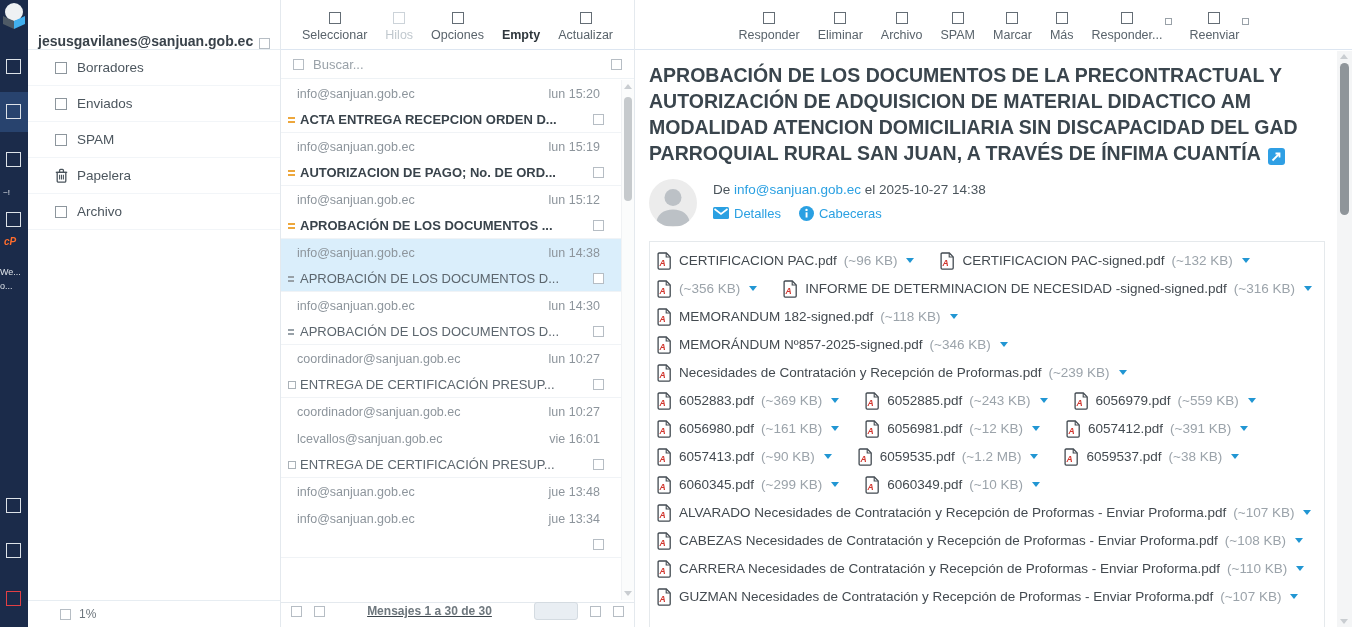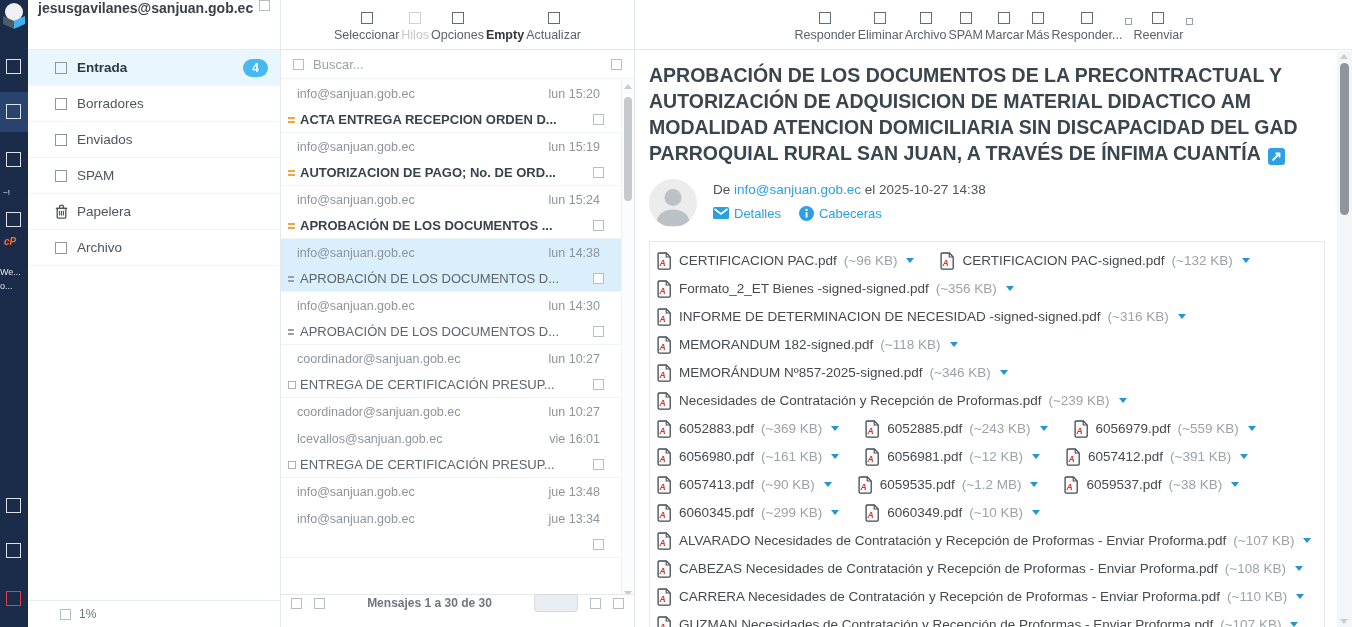--- a/index.html
+++ b/index.html
@@ -13,39 +13,39 @@
   .ntofu { width:15px; height:15px; border:1.5px solid #dde2e8; display:block; }
   .ntofu.red { border-color:#e23f44; }
   .nav-sel { position:absolute; top:92px; left:0; width:28px; height:40px; background:#28436e; }
   .nv { position:absolute; left:6px; }
   .nfrag { position:absolute; left:3px; color:#e8ecf0; font-size:8px; }
   .ncp { position:absolute; left:4px; color:#ff6c2c; font-weight:bold; font-style:italic; font-size:10px; }
   .nlbl { position:absolute; left:0; width:28px; color:#dfe4ea; font-size:9px; line-height:13px; white-space:nowrap; overflow:hidden; }
 
   
   .sidebar { width:252px; position:relative; flex:none; background:#fff; }
-  .side-head { height:50px; display:flex; align-items:flex-start; gap:6px; padding-left:10px;
+  .side-head { height:50px; display:flex; align-items:flex-end; gap:6px; padding-left:10px;
                font-weight:bold; font-size:14px; color:#39424a; border-bottom:1px solid #e7edf2; }
   .folder { height:36px; display:flex; align-items:center; gap:9px; padding:0 12px 0 26px;
             font-size:13.5px; color:#4c565e; border-bottom:1px solid #f2f5f8; cursor:pointer; }
   .folder.selected { background:#e9f6fe; font-weight:bold; color:#2f3940; }
   .badge { margin-left:auto; background:#47b9ee; color:#fff; font-weight:bold; font-size:12px;
            padding:2px 9px; border-radius:9px; }
   .side-foot { position:absolute; bottom:0; left:0; right:0; height:27px; border-top:1px solid #e7edf2;
                display:flex; align-items:center; gap:8px; padding-left:32px; font-size:12px; color:#6d767d; background:#fff; }
 
   
   .sq-icon { width:12px; height:12px; border:1.5px solid #8d969d; display:inline-block; flex:none; }
   .cbx { width:11px; height:11px; border:1px solid #b6bdc4; display:inline-block; flex:none; background:#fff; }
   .tofu { width:12px; height:12px; border:1.5px solid #646d75; display:inline-block; }
   .ficon { display:inline-flex; width:14px; justify-content:center; flex:none; }
 
   
   .pane-toolbar { height:50px; border-bottom:1px solid #dde6f1; display:flex; align-items:flex-end;
-                  justify-content:center; gap:2px; padding-bottom:7px; background:#fff; }
+                  justify-content:center; gap:18px; padding-bottom:7px; background:#fff; }
   .tbtn { display:flex; flex-direction:column; align-items:center; gap:4px; font-size:12.5px;
           color:#59636b; cursor:pointer; position:relative; }
   .tbtn.bold .tblabel { font-weight:bold; color:#2f373d; }
   .tbtn.disabled { color:#c0c8ce; cursor:default; }
   .tbtn.disabled .tofu { border-color:#ccd3d9; }
   .tbtn.has-caret { margin-right:9px; }
   .mini { position:absolute; top:6px; right:-10px; width:7px; height:7px; border:1px solid #99a1a8; }
 
   
   .listpane { width:355px; flex:none; position:relative; border-left:1px solid #e4e9ee; border-right:1px solid #e4e9ee; background:#fff; }
@@ -61,22 +61,22 @@
   .m2 .subject { flex:1; font-size:13px; color:#5c666e; white-space:nowrap; overflow:hidden; }
   .mail-item.unread .subject { font-weight:bold; color:#39434b; }
   .m2 .cbx { margin-left:8px; }
   .mark { width:8px; height:8px; position:relative; flex:none; margin-right:4px; }
   .mark.orange::before, .mark.orange::after { content:""; position:absolute; left:0; width:7px; height:2px; background:#eda73c; }
   .mark.equals::before, .mark.equals::after { content:""; position:absolute; left:0; width:6px; height:2px; background:#98a1a8; }
   .mark.orange::before, .mark.equals::before { top:1px; }
   .mark.orange::after,  .mark.equals::after  { top:5px; }
   .mark.box { border:1px solid #aab2b8; }
   .mark.none { visibility:hidden; }
-  .list-foot { position:absolute; bottom:16px; left:0; right:0; height:17px; border-top:1px solid #e4e9ee;
-               display:flex; align-items:center; gap:12px; padding:0 10px; background:#fff; }
+  .list-foot { position:absolute; bottom:8px; left:0; right:0; height:17px; border-top:1px solid #e4e9ee;
+               display:flex; align-items:center; gap:12px; padding:0 10px; background:#fff;text-decoration:underline; }
   .count { flex:1; text-align:center; font-weight:bold; font-size:12px; color:#6e777d; }
   .page-input { width:44px; height:18px; background:#e9eef3; border:1px solid #d4dbe1; border-radius:3px; }
 
   
   .lscroll { position:absolute; top:80px; bottom:27px; right:0; width:13px; background:#fbfcfc; border-left:1px solid #f0f2f4; }
   .lthumb { position:absolute; top:17px; left:2px; width:8px; height:104px; background:#c6cacd; border-radius:5px; }
   .arr-up { width:0; height:0; border-left:4px solid transparent; border-right:4px solid transparent; border-bottom:5px solid #c9cdd1; position:absolute; left:2px; top:4px; }
   .arr-dn { width:0; height:0; border-left:4px solid transparent; border-right:4px solid transparent; border-top:5px solid #c9cdd1; position:absolute; left:2px; bottom:4px; }
   .mscroll { position:absolute; top:51px; right:0; bottom:0; width:15px; background:#f4f5f6; }
   .mthumb { position:absolute; top:12px; left:3px; width:9px; height:152px; background:#8f959a; border-radius:5px; }
@@ -128,27 +128,20 @@
     <span class="ntofu nv" style="top:543px"></span>
     <span class="ntofu red nv" style="top:591px"></span>
   </aside>
 
   <aside class="sidebar">
     <div class="side-head">
       <span>jesusgavilanes@sanjuan.gob.ec</span>
       <span class="cbx"></span>
     </div>
     <div>
-        <div class="folder selected">
-          <span class="ficon">
-            <span class="sq-icon"></span>
-          </span>
-          <span class="flabel">Entrada</span>
-          <span class="badge">4</span>
-        </div>
         <div class="folder">
           <span class="ficon">
             <span class="sq-icon"></span>
           </span>
           <span class="flabel">Borradores</span>
         </div>
         <div class="folder">
           <span class="ficon">
             <span class="sq-icon"></span>
           </span>
@@ -229,21 +222,21 @@
           </div>
           <div class="m2">
             <span class="mark orange"></span>
             <span class="subject">AUTORIZACION DE PAGO; No. DE ORD...</span>
             <span class="cbx"></span>
           </div>
         </div>
         <div class="mail-item unread">
           <div class="m1">
             <span class="sender">info@sanjuan.gob.ec</span>
-            <span class="time">lun 15:24</span>
+            <span class="time">lun 15:12</span>
           </div>
           <div class="m2">
             <span class="mark orange"></span>
             <span class="subject">APROBACIÓN DE LOS DOCUMENTOS ...</span>
             <span class="cbx"></span>
           </div>
         </div>
         <div class="mail-item selected">
           <div class="m1">
             <span class="sender">info@sanjuan.gob.ec</span>
@@ -431,21 +424,20 @@
             <span class="acaret"></span>
           </span>
           <span class="attachment">
             <span class="aicon">
               <svg width="15" height="18" viewBox="0 0 15 18">
                 <path d="M2.2 1 H9.3 L13.2 4.9 V16 a1.1 1.1 0 0 1 -1.1 1.1 H2.2 A1.1 1.1 0 0 1 1.1 16 V2.1 A1.1 1.1 0 0 1 2.2 1 Z" fill="none" stroke="#424a51" stroke-width="1.3"></path>
                 <path d="M9.2 1.2 V5 H13" fill="none" stroke="#424a51" stroke-width="1.1"></path>
                 <text x="2.6" y="14.4" font-size="8.5" font-style="italic" font-weight="bold" fill="#d0342c">A</text>
               </svg>
             </span>
-            <span class="aname">Formato_2_ET Bienes -signed-signed.pdf</span>
             <span class="asize">(~356 KB)</span>
             <span class="acaret"></span>
           </span>
           <span class="attachment">
             <span class="aicon">
               <svg width="15" height="18" viewBox="0 0 15 18">
                 <path d="M2.2 1 H9.3 L13.2 4.9 V16 a1.1 1.1 0 0 1 -1.1 1.1 H2.2 A1.1 1.1 0 0 1 1.1 16 V2.1 A1.1 1.1 0 0 1 2.2 1 Z" fill="none" stroke="#424a51" stroke-width="1.3"></path>
                 <path d="M9.2 1.2 V5 H13" fill="none" stroke="#424a51" stroke-width="1.1"></path>
                 <text x="2.6" y="14.4" font-size="8.5" font-style="italic" font-weight="bold" fill="#d0342c">A</text>
               </svg>

